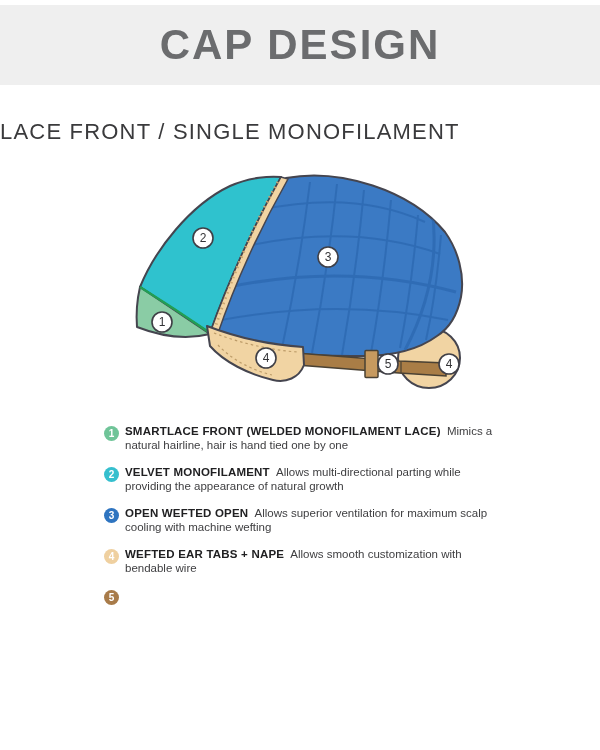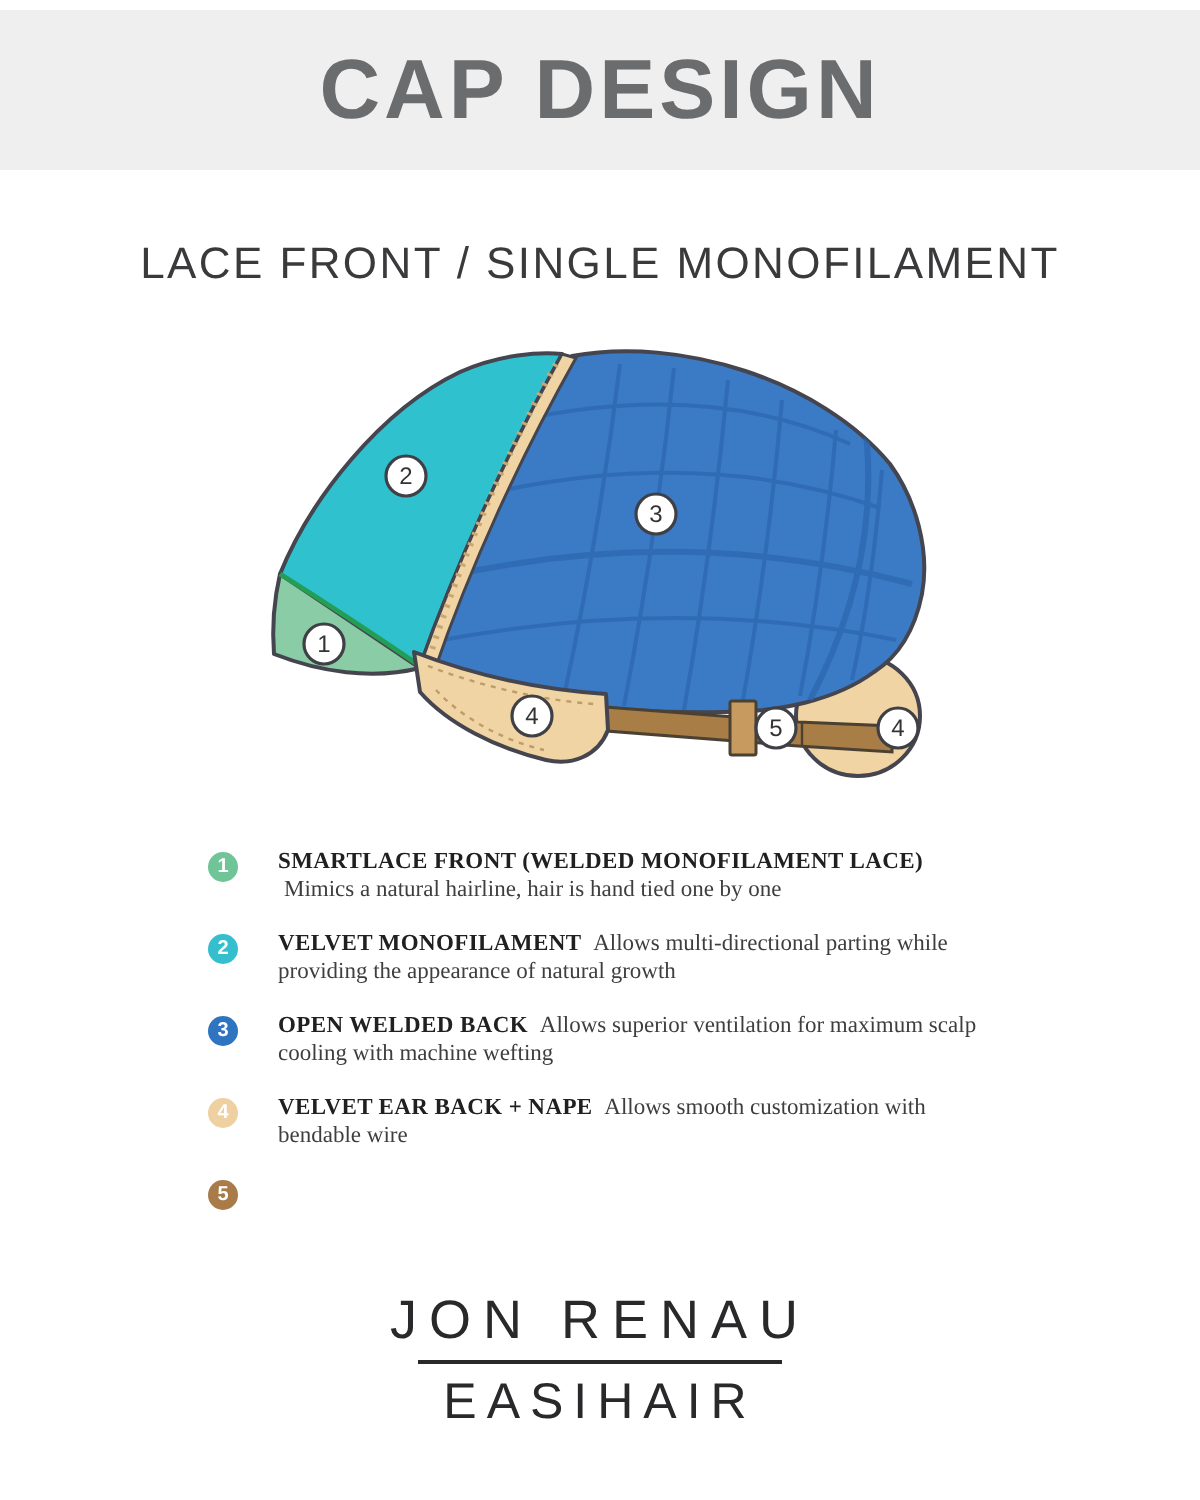--- a/index.html
+++ b/index.html
@@ -3,31 +3,31 @@
 <meta charset="utf-8">
 <style>
   html,body{margin:0;padding:0;background:#ffffff;}
   #page{position:relative;width:600px;height:750px;background:#ffffff;overflow:hidden;
         font-family:"Liberation Sans",sans-serif;}
 
   .header-band{position:absolute;top:5px;left:0;width:600px;height:80px;background:#efefef;}
   .page-title{margin:0;line-height:80px;text-align:center;font-size:42px;font-weight:bold;
               color:#6b6c6e;letter-spacing:2px;}
 
-  .subtitle{position:absolute;top:119px;left:0;width:600px;text-align:center;
+  .subtitle{position:absolute;top:119px;left:0;width:600px;text-align:left;
             font-size:22px;color:#3a3a3c;letter-spacing:1.2px;}
 
   .diagram-svg{position:absolute;top:170px;left:100px;width:400px;height:240px;}
   .callout-num{font-size:12px;fill:#333336;}
 
   .legend{position:absolute;top:424px;left:104px;width:398px;}
   .legend-item{display:flex;align-items:flex-start;margin-bottom:13px;}
   .dot{flex:0 0 15px;width:15px;height:15px;border-radius:50%;margin-top:2px;
        color:#ffffff;font-size:10px;font-weight:bold;text-align:center;line-height:15px;}
-  .legend-text{margin:0 0 0 20px;font-size:11.5px;line-height:14px;color:#3e3e40;width:372px;font-family:Liberation Serif, serif;}
+  .legend-text{margin:0 0 0 6px;font-size:11.5px;line-height:14px;color:#3e3e40;width:372px;}
   .legend-text strong{color:#202022;letter-spacing:0.2px;}
   .legend-text .desc{margin-left:3px;}
 
   .brand{position:absolute;top:645px;left:0;width:600px;text-align:center;color:#29292b;}
   .brand-primary{font-size:27px;letter-spacing:6px;}
   .brand-divider{width:182px;height:0;border:none;border-top:2px solid #29292b;margin:4px auto 5px auto;}
   .brand-secondary{font-size:25px;letter-spacing:5px;}
 </style>
 </head>
 <body>
@@ -121,38 +121,33 @@
       <span class="dot" style="background-color: rgb(53, 191, 206);">2</span>
       <p class="legend-text">
         <strong>VELVET MONOFILAMENT</strong>
         <span class="desc">Allows multi-directional parting while providing the appearance of natural growth</span>
       </p>
     </div>
 
     <div class="legend-item">
       <span class="dot" style="background-color: rgb(46, 116, 192);">3</span>
       <p class="legend-text">
-        <strong>OPEN WELDED BACK</strong>
+        <strong>OPEN WEFTED OPEN</strong>
         <span class="desc">Allows superior ventilation for maximum scalp cooling  with machine wefting</span>
       </p>
     </div>
 
     <div class="legend-item">
       <span class="dot" style="background-color: rgb(239, 208, 160);">4</span>
       <p class="legend-text">
-        <strong>VELVET EAR BACK + NAPE</strong>
+        <strong>WEFTED EAR TABS + NAPE</strong>
         <span class="desc">Allows smooth customization with bendable wire</span>
       </p>
     </div>
 
     <div class="legend-item">
       <span class="dot" style="background-color: rgb(168, 123, 73);">5</span>
     </div>
 
   </div>
 
-  <div class="brand">
-    <div class="brand-primary">JON RENAU</div>
-    <hr class="brand-divider">
-    <div class="brand-secondary">EASIHAIR</div>
-  </div>
 
 </div>
 
 </body></html>

